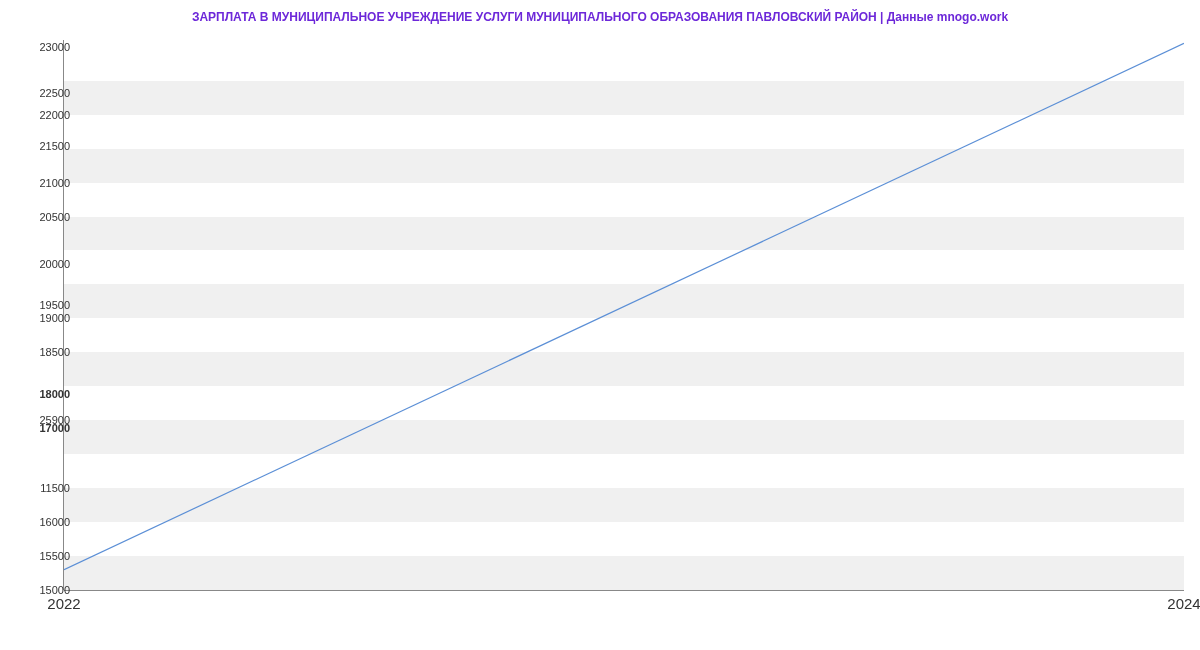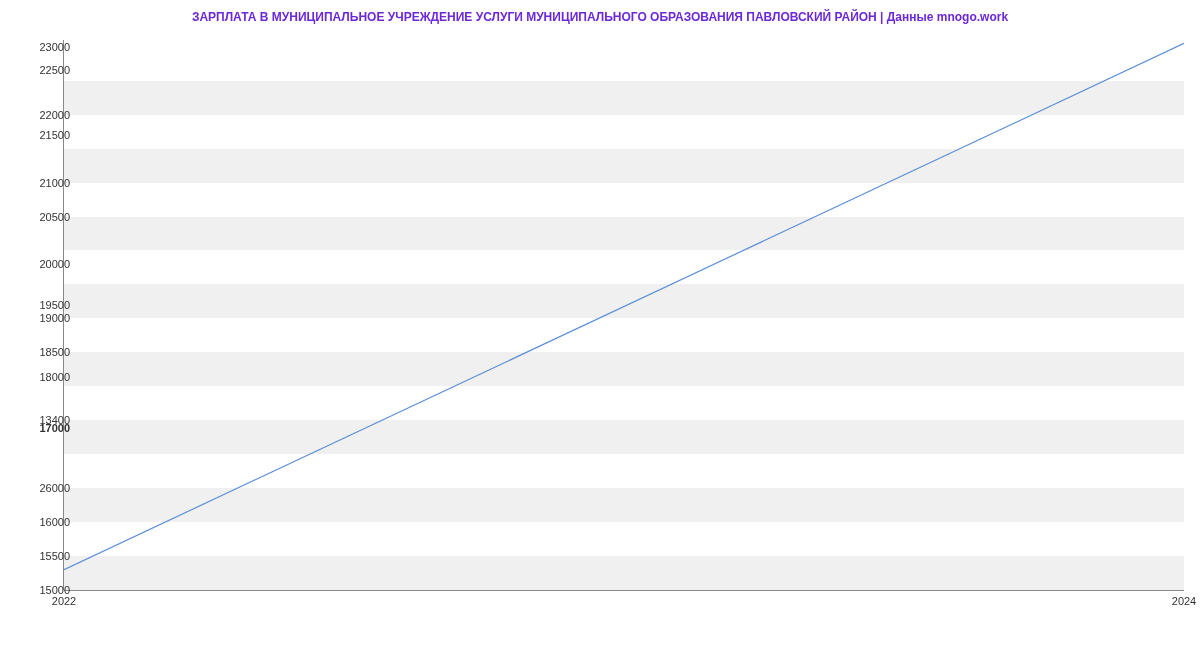--- a/index.html
+++ b/index.html
@@ -47,21 +47,21 @@
       position: absolute;
       right: 1130px;
       font-size: 11px;
       color: #333;
       transform: translateY(-50%);
       white-space: nowrap;
     }
     .x-tick-label {
       position: absolute;
       top: 595px;
-      font-size: 11px;
+      font-size: 15px;
       color: #333;
       transform: translateX(-50%);
     }
     .axis-line {
       position: absolute;
       background: #888;
     }
     .y-axis {
       left: 63px;
       top: 40px;
@@ -105,31 +105,31 @@
     </div>
   <svg class="data-line" viewBox="0 0 1120 550" preserveAspectRatio="none">
     <polyline id="series-line" fill="none" stroke-width="1.2" points="0,529.6296296296297 1120,3.395061728395035" stroke="#5b8fd6"></polyline>
   </svg>
 </div>
 
 <div id="y-ticks">
     <div class="y-tick-label" style="top: 590px;">15000</div>
     <div class="y-tick-label" style="top: 556.049px;">15500</div>
     <div class="y-tick-label" style="top: 522.099px;">16000</div>
-    <div class="y-tick-label" style="top: 488.148px;">26000</div>
+    <div class="y-tick-label" style="top: 488.148px;">11500</div>
     <div class="y-tick-label" style="top: 428px; font-weight: bold;">17000</div>
-    <div class="y-tick-label" style="top: 420.247px;">13400</div>
-    <div class="y-tick-label" style="top: 377px;">18000</div>
+    <div class="y-tick-label" style="top: 420.247px;">25900</div>
+    <div class="y-tick-label" style="top: 394px; font-weight: bold;">18000</div>
     <div class="y-tick-label" style="top: 352.346px;">18500</div>
     <div class="y-tick-label" style="top: 318.395px;">19000</div>
     <div class="y-tick-label" style="top: 284.444px; margin-top: 21px;">19500</div>
     <div class="y-tick-label" style="top: 264px;">20000</div>
     <div class="y-tick-label" style="top: 216.543px;">20500</div>
     <div class="y-tick-label" style="top: 182.593px;">21000</div>
-    <div class="y-tick-label" style="top: 135px;">21500</div>
+    <div class="y-tick-label" style="top: 146px;">21500</div>
     <div class="y-tick-label" style="top: 114.691px;">22000</div>
-    <div class="y-tick-label" style="top: 70px;">22500</div>
+    <div class="y-tick-label" style="top: 93px;">22500</div>
     <div class="y-tick-label" style="top: 46.7901px;">23000</div>
   </div>
 <div id="x-ticks">
     <div class="x-tick-label" style="left: 64px;">2022</div>
     <div class="x-tick-label" style="left: 1184px;">2024</div>
   </div>
 
 </body></html>

